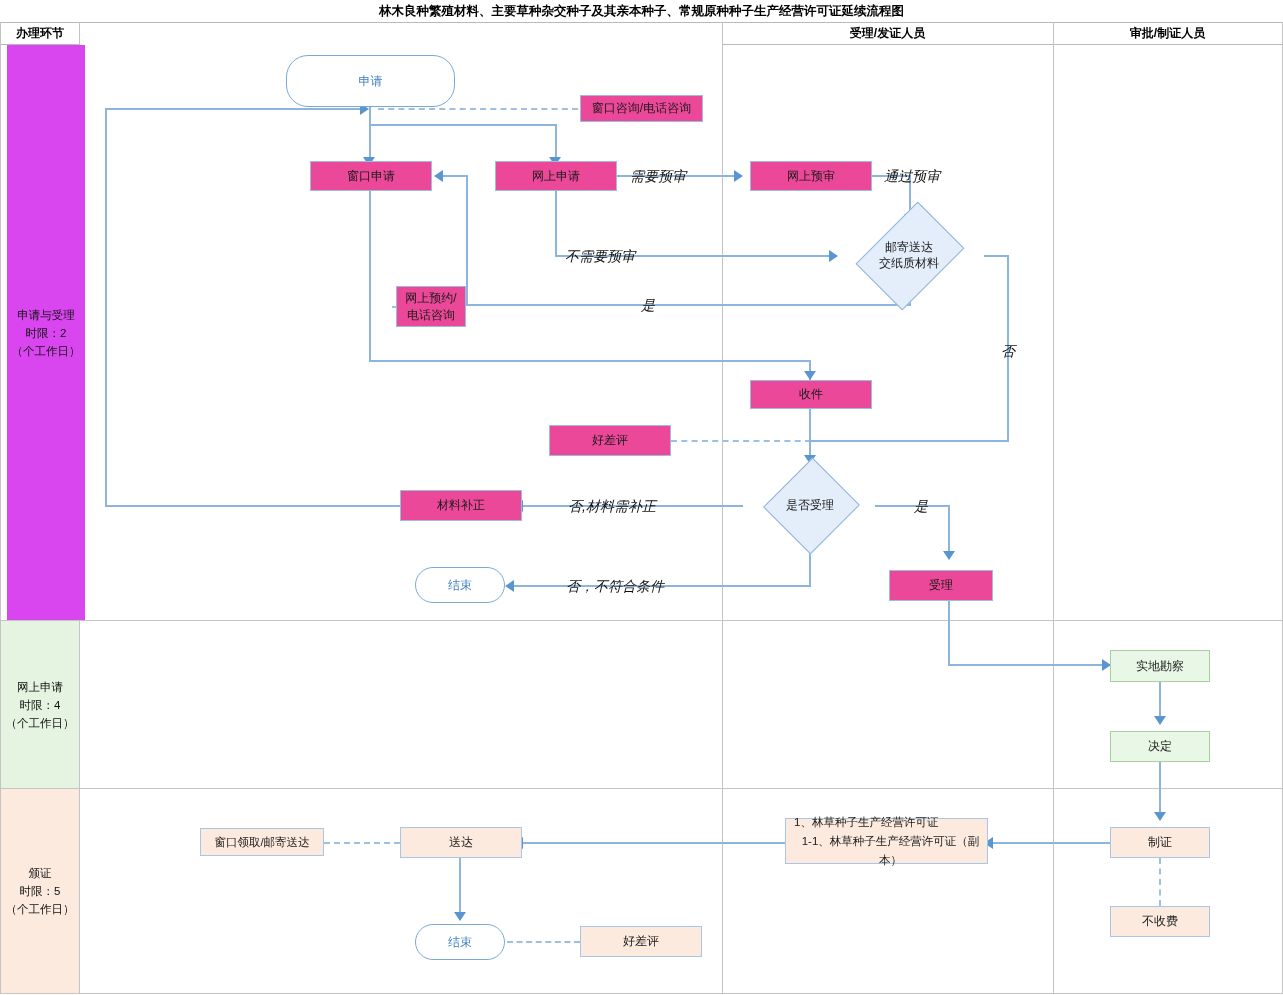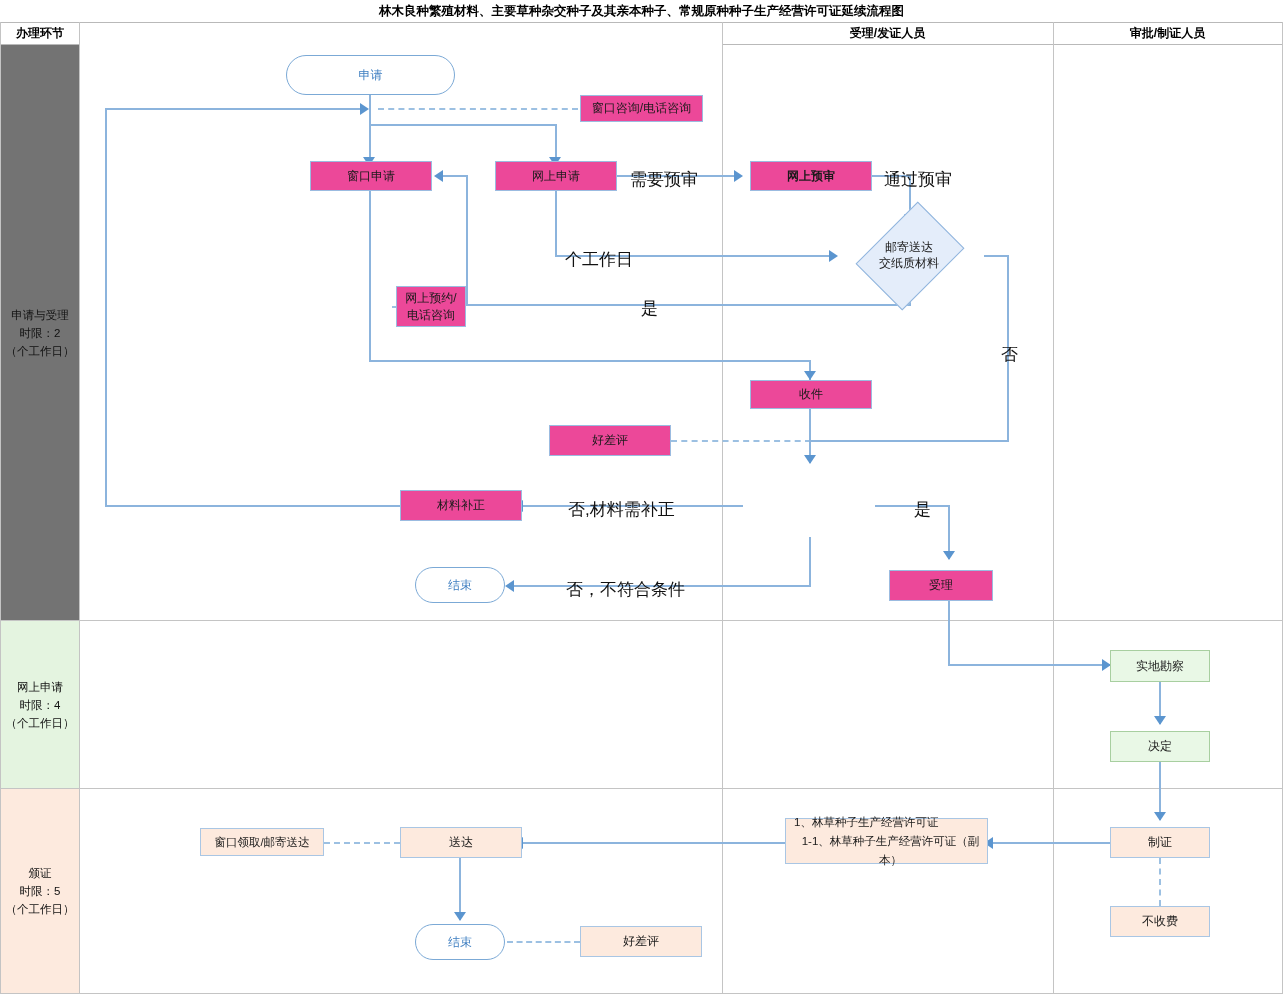--- a/index.html
+++ b/index.html
@@ -10,21 +10,21 @@
   .title-bar{position:absolute;left:0;top:0;width:1283px;height:22px;
     border-bottom:1px solid #b9b9b9;display:flex;align-items:center;justify-content:center;
     font-size:12.5px;font-weight:bold;color:#000;}
   .hdr{position:absolute;top:22px;height:22px;border-bottom:1px solid #b9b9b9;
     display:flex;align-items:center;justify-content:center;font-size:12px;font-weight:bold;color:#000;}
   .vline{position:absolute;width:1px;background:#c4c4c4;}
   .hline{position:absolute;height:1px;background:#c4c4c4;}
 
   .stage{position:absolute;left:1px;width:78px;display:flex;align-items:center;justify-content:center;
     text-align:center;font-size:11.5px;line-height:18px;color:#111;}
-  .stage.s1{background:#737373;}
+  .stage.s1{background:#d946ef;margin-left:6px;}
   .stage.s2{background:#e4f4e0;}
   .stage.s3{background:#fdeade;}
 
   
   .node{position:absolute;box-sizing:border-box;display:flex;align-items:center;
     justify-content:center;text-align:center;font-size:12px;line-height:17px;color:#1a1a1a;}
   .n-blue{background:#ec4899;border:1px solid #9bbbe0;}
   .n-green{background:#e9f8e6;border:1px solid #a8cfa0;}
   .n-peach{background:#fdeade;border:1px solid #a9c6e4;}
   .n-term{background:#ffffff;border:1px solid #7ba9d6;border-radius:22px;color:#3f7fc1;}
@@ -36,21 +36,21 @@
   
   .ln{position:absolute;background:#8cb4dd;}
   .lnh{height:2px;}
   .lnv{width:2px;}
   .dash-h{position:absolute;height:0;border-top:2px dashed #9cc0e2;}
   .dash-v{position:absolute;width:0;border-left:2px dashed #9cc0e2;}
   .arw{position:absolute;width:0;height:0;}
   .arw-d{border-left:6px solid transparent;border-right:6px solid transparent;border-top:9px solid #5b95cf;}
   .arw-l{border-top:6px solid transparent;border-bottom:6px solid transparent;border-right:9px solid #5b95cf;}
   .arw-r{border-top:6px solid transparent;border-bottom:6px solid transparent;border-left:9px solid #5b95cf;}
-  .elbl{position:absolute;font-size:17px;color:#111;white-space:nowrap;background:transparent;}
+  .elbl{position:absolute;font-size:14px;color:#111;white-space:nowrap;background:transparent;font-style:italic;}
 </style>
 </head>
 <body>
 
 <div id="page">
 
   <div class="title-bar">林木良种繁殖材料、主要草种杂交种子及其亲本种子、常规原种种子生产经营许可证延续流程图</div>
 
   <div class="hdr" style="left:1px;width:78px;">办理环节</div>
   <div class="hdr" style="left:1053px;width:229px;">审批/制证人员</div>
@@ -163,54 +163,58 @@
 
   <div class="dash-h" style="left:324px;top:842px;width:76px;"></div>
 
   <div class="ln lnv" style="left:459px;top:858px;height:62px;"></div>
   <div class="arw arw-d" style="left:454px;top:912px;"></div>
 
   <div class="dash-h" style="left:507px;top:941px;width:73px;"></div>
 
   <div class="elbl" style="left:630px;top:168px;">需要预审</div>
   <div class="elbl" style="left:884px;top:168px;">通过预审</div>
-  <div class="elbl" style="left:565px;top:248px;">个工作日</div>
+  <div class="elbl" style="left:565px;top:248px;">不需要预审</div>
   <div class="elbl" style="left:641px;top:297px;">是</div>
   <div class="elbl" style="left:1001px;top:343px;">否</div>
   <div class="elbl" style="left:568px;top:498px;">否,材料需补正</div>
   <div class="elbl" style="left:566px;top:578px;">否，不符合条件</div>
   <div class="elbl" style="left:914px;top:498px;">是</div>
 
-  <div class="node n-term" style="left:286px;top:55px;width:169px;height:40px;">申请</div>
+  <div class="node n-term" style="left:286px;top:55px;width:169px;height:52px;">申请</div>
 
   <div class="node n-blue" style="left:580px;top:95px;width:123px;height:27px;">窗口咨询/电话咨询</div>
 
   <div class="node n-blue" style="left:310px;top:161px;width:122px;height:30px;">窗口申请</div>
 
   <div class="node n-blue" style="left:495px;top:161px;width:122px;height:30px;">网上申请</div>
 
-  <div class="node n-blue" style="left:750px;top:161px;width:122px;height:30px;font-weight:bold;">网上预审</div>
+  <div class="node n-blue" style="left:750px;top:161px;width:122px;height:30px;">网上预审</div>
 
   <div class="node n-dia" style="left:834px;top:223px;width:150px;height:64px;">
     <div class="dia-shape" style="left:43px;top:-11px;width:64px;height:86px;"></div>
     <div class="dia-txt">
       <div>邮寄送达</div>
       <div>交纸质材料</div>
     </div>
   </div>
 
   <div class="node n-blue" style="left:396px;top:286px;width:70px;height:41px;flex-direction:column;">
     <div>网上预约/</div>
     <div>电话咨询</div>
   </div>
 
   <div class="node n-blue" style="left:750px;top:380px;width:122px;height:29px;">收件</div>
 
   <div class="node n-blue" style="left:549px;top:425px;width:122px;height:31px;">好差评</div>
 
+  <div class="node n-dia" style="left:744px;top:473px;width:132px;height:64px;">
+    <div class="dia-shape" style="left:34px;top:-2px;width:65px;height:68px;"></div>
+    <div class="dia-txt">是否受理</div>
+  </div>
 
   <div class="node n-blue" style="left:400px;top:490px;width:122px;height:31px;">材料补正</div>
 
   <div class="node n-term" style="left:415px;top:567px;width:90px;height:36px;">结束</div>
 
   <div class="node n-blue" style="left:889px;top:570px;width:104px;height:31px;">受理</div>
 
   <div class="node n-green" style="left:1110px;top:650px;width:100px;height:32px;">实地勘察</div>
 
   <div class="node n-green" style="left:1110px;top:731px;width:100px;height:31px;">决定</div>

